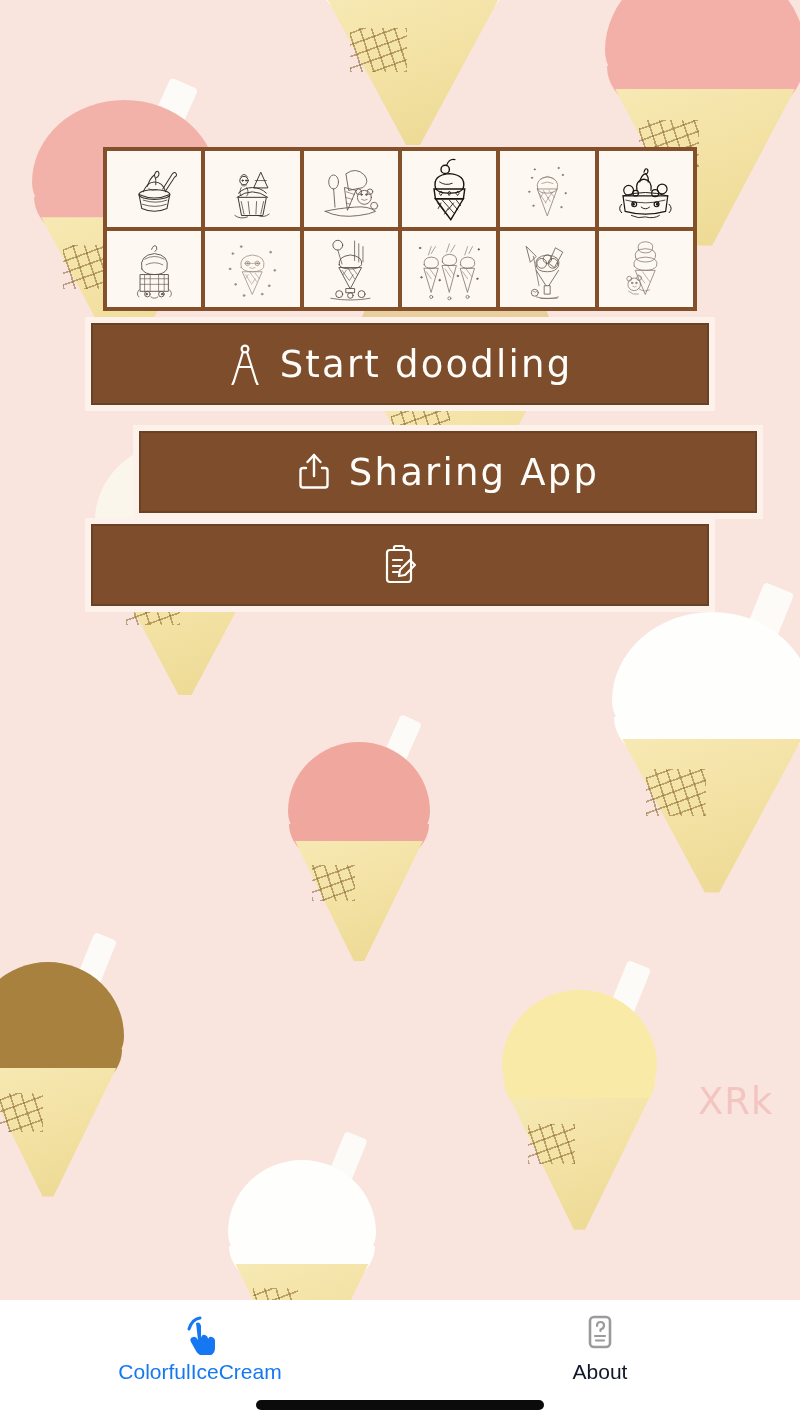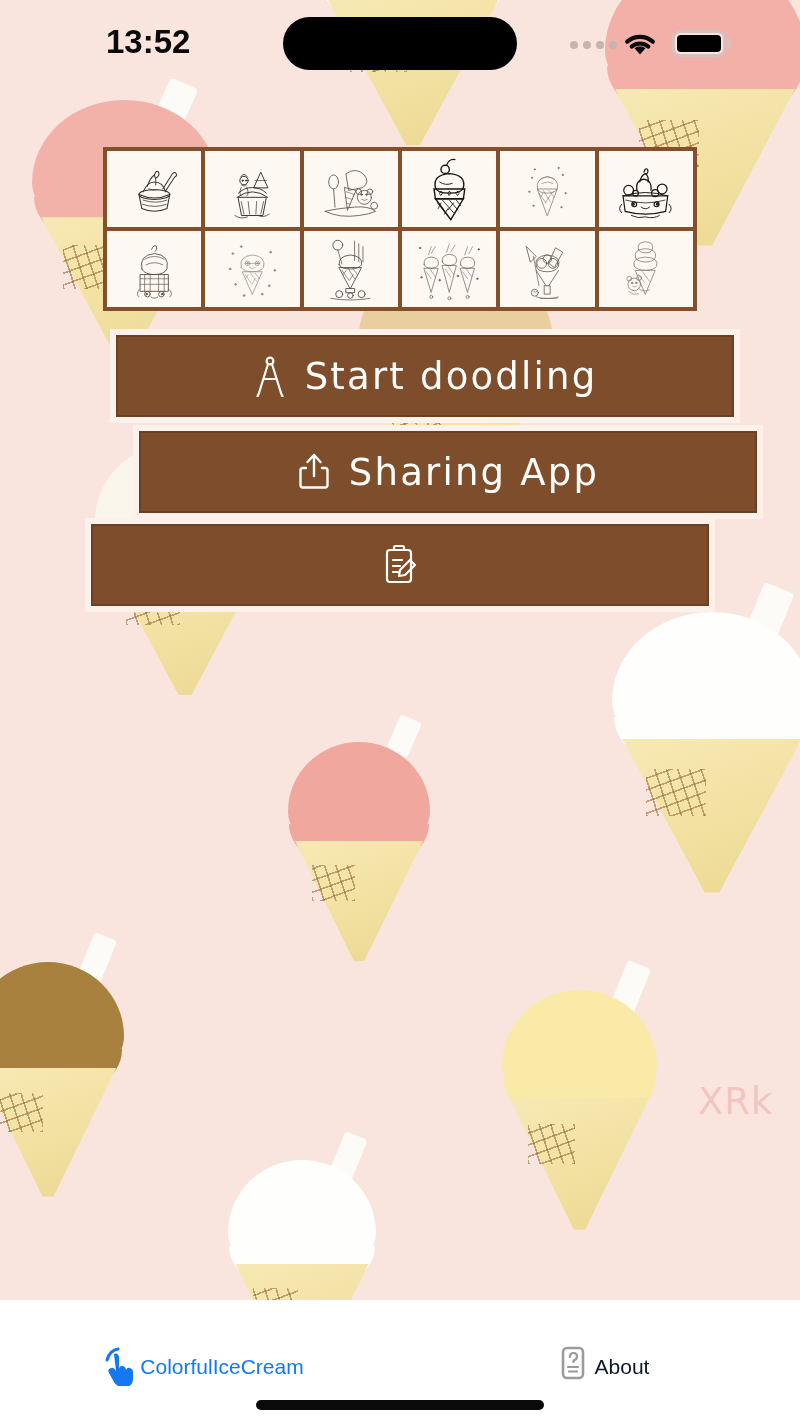--- a/index.html
+++ b/index.html
@@ -186,21 +186,21 @@
   }
   .main-btn .btn-label {
     font-size: 37px;
     letter-spacing: 2.2px;
     font-family: "DejaVu Sans", sans-serif;
     font-weight: 400;
     color: #fffdfa;
     white-space: nowrap;
   }
   .main-btn .btn-icon { display: flex; align-items: center; }
-  #btn-start    { top: 335px; margin-left: 25px; }
+  #btn-start    { top: 323px; }
   #btn-share    { top: 431px; margin-left: 48px; }
   #btn-feedback { top: 524px; }
 
   
   #watermark {
     position: absolute;
     left: 698px; top: 1080px;
     font-size: 37px;
     color: #f2c3bf;
     font-family: "DejaVu Sans", sans-serif;
@@ -216,22 +216,23 @@
     left: 0; bottom: 0;
     width: 800px;
     height: 122px;
     background: #ffffff;
     z-index: 40;
     display: flex;
   }
   .tab {
     flex: 1;
     display: flex;
+    flex-direction: column;
     align-items: center;
-    justify-content: center;
+    justify-content: flex-start;
     padding-top: 12px;
     cursor: pointer;
   }
   .tab .tab-icon {
     width: 44px; height: 44px;
     display: flex; align-items: center; justify-content: center;
     margin-bottom: 4px;
   }
   .tab .tab-label {
     font-size: 21px;
@@ -332,41 +333,20 @@
       <div class="stick" style="left:70%; top:-12%; transform:rotate(22deg);"></div>
       <div class="scoop" style="background:#fefefc;"></div>
       <div class="drip" style="background:#fefefc;"></div>
       <div class="waffle"></div>
       <div class="hatch"></div>
     </div>
   </div>
 
   <div id="watermark">XRk</div>
 
-  <div id="statusbar">
-    <div id="status-time">13:52</div>
-    <div id="dynamic-island"></div>
-    <div id="signal-dots">
-      <i></i>
-        <i></i>
-        <i></i>
-        <i></i>
-    </div>
-    <div id="wifi-icon">
-      <svg viewBox="0 0 36 28">
-        <path d="M18 24.5 L12.5 18.2 A8.6 8.6 0 0 1 23.5 18.2 Z" fill="#0b0b0b"></path>
-        <path d="M5.2 11.6 A19.5 19.5 0 0 1 30.8 11.6" stroke="#0b0b0b" stroke-width="4.2" fill="none" stroke-linecap="round"></path>
-        <path d="M9.6 16.6 A13.2 13.2 0 0 1 26.4 16.6" stroke="#0b0b0b" stroke-width="4.0" fill="none" stroke-linecap="round"></path>
-      </svg>
-    </div>
-    <div id="battery-icon">
-      <div class="fill"></div>
-    </div>
-    <div id="battery-tip"></div>
-  </div>
 
   <div id="thumb-grid">
 
     <div class="thumb">
       <svg viewBox="0 0 100 100" fill="none" stroke="#3a3430" stroke-width="1.5" stroke-linecap="round">
         <path d="M28 58 q22 10 44 0 l-4 20 q-18 8 -36 0 z"></path>
         <ellipse cx="50" cy="58" rx="22" ry="7"></ellipse>
         <path d="M34 54 q6-14 16-14 q12 0 16 14"></path>
         <path d="M40 46 q4-12 10-16 q3 6 2 14"></path>
         <path d="M50 30 q3-8 6-4 q2 4 -3 8"></path>

